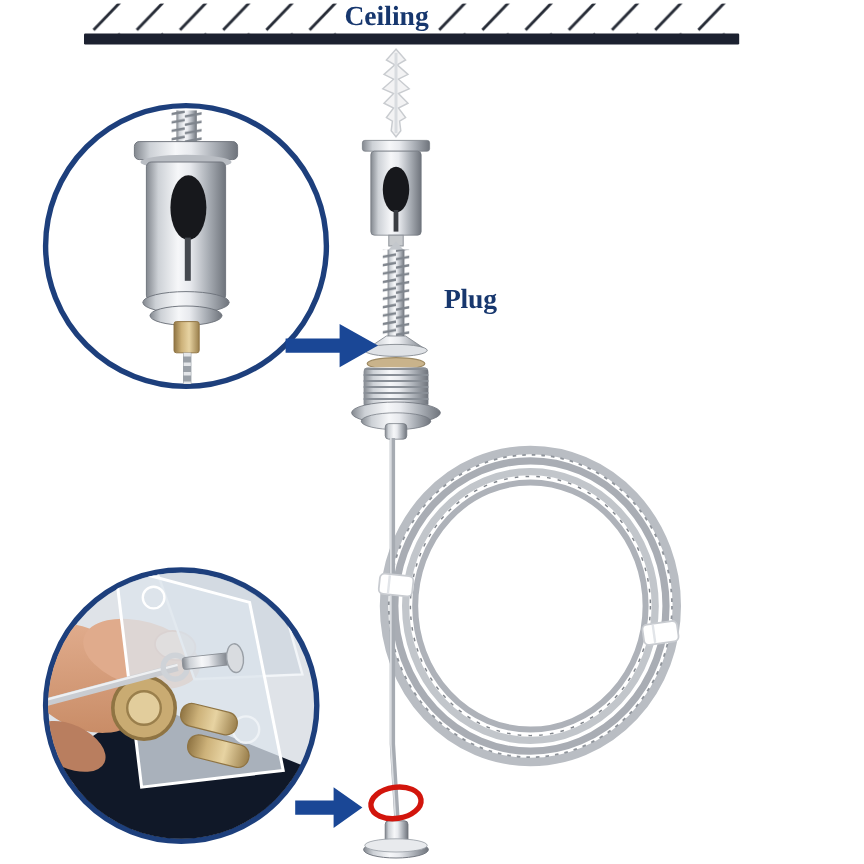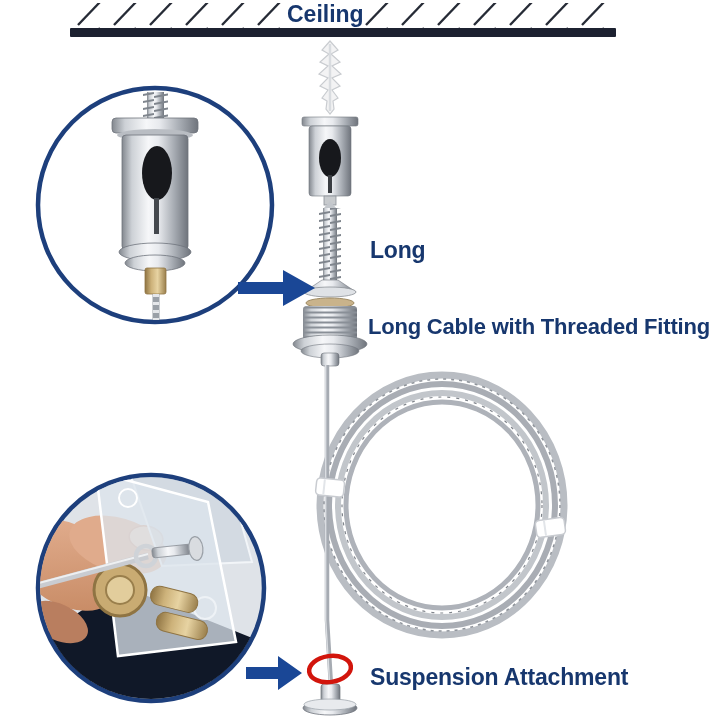--- a/index.html
+++ b/index.html
@@ -1,18 +1,18 @@
 <!DOCTYPE html>
 <html><head>
 <meta charset="utf-8">
 <style>
   html,body{margin:0;padding:0;background:#ffffff;}
   #stage{
     position:relative;width:720px;height:720px;background:#ffffff;overflow:hidden;
-    font-family:Liberation Sans, sans-serif;
+    font-family:Liberation Serif, serif;
   }
   #scene{position:absolute;left:0;top:0;}
   .label{
     position:absolute;
     font-weight:700;
     font-size:23px;
     color:#17376e;
     line-height:26px;
     white-space:nowrap;
     letter-spacing:-0.2px;
@@ -179,18 +179,16 @@
     </g>
 
     <polygon points="238,282 283,282 283,270 315,288 283,306 283,294 238,294" fill="#1a4796"></polygon>
     <polygon points="246,667 278,667 278,656 302,673 278,690 278,679 246,679" fill="#1a4796"></polygon>
   </svg>
 
   <div class="ceiling-label" style="left:287px;top:0px;">Ceiling</div>
 
 
 
-  <div class="label" style="left:370px;top:237px;">Long</div>
+  <div class="label" style="left:370px;top:237px;">Plug</div>
 
-  <div class="label small" style="left:368px;top:314px;">Long Cable with Threaded Fitting</div>
 
-  <div class="label" style="left:370px;top:664px;">Suspension Attachment</div>
 </div>
 
 </body></html>

